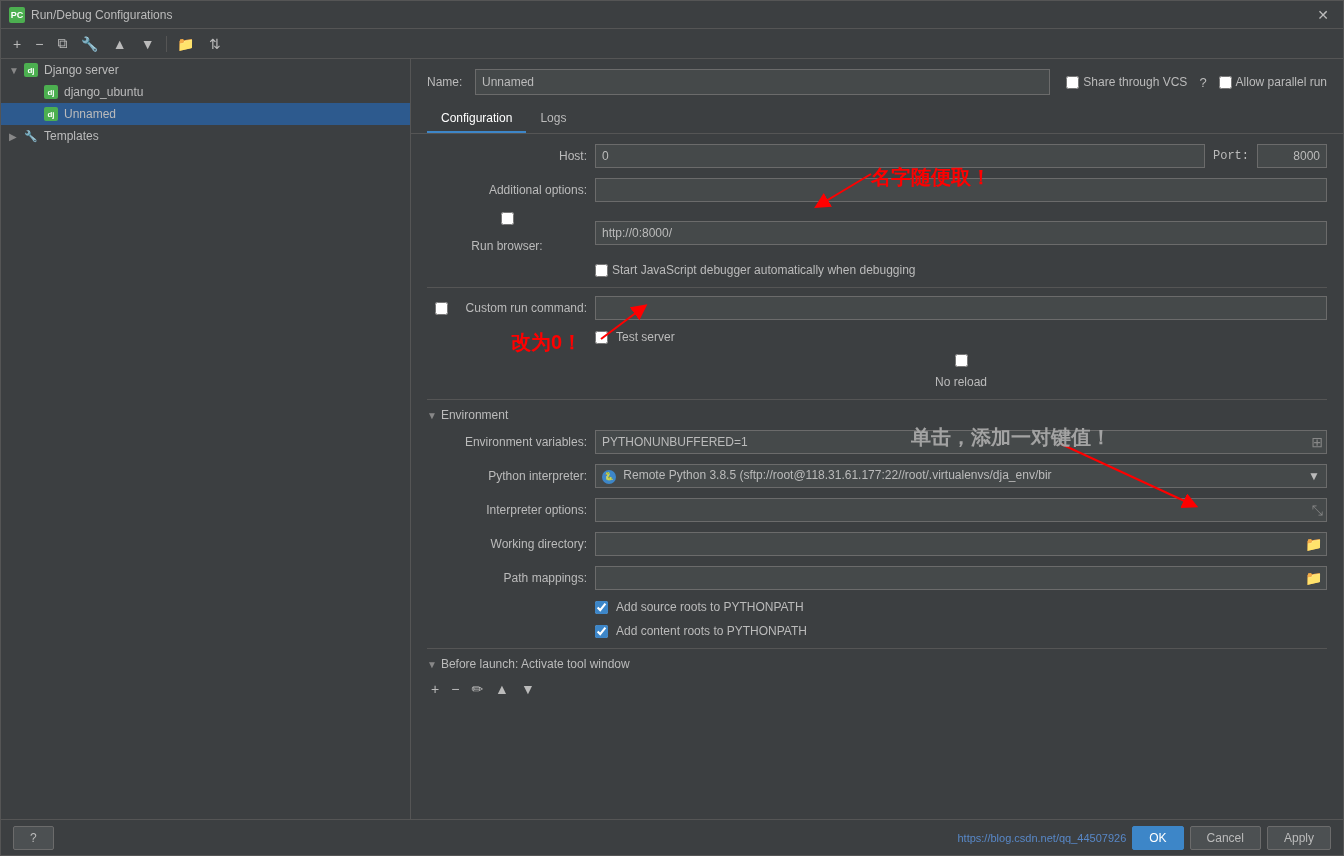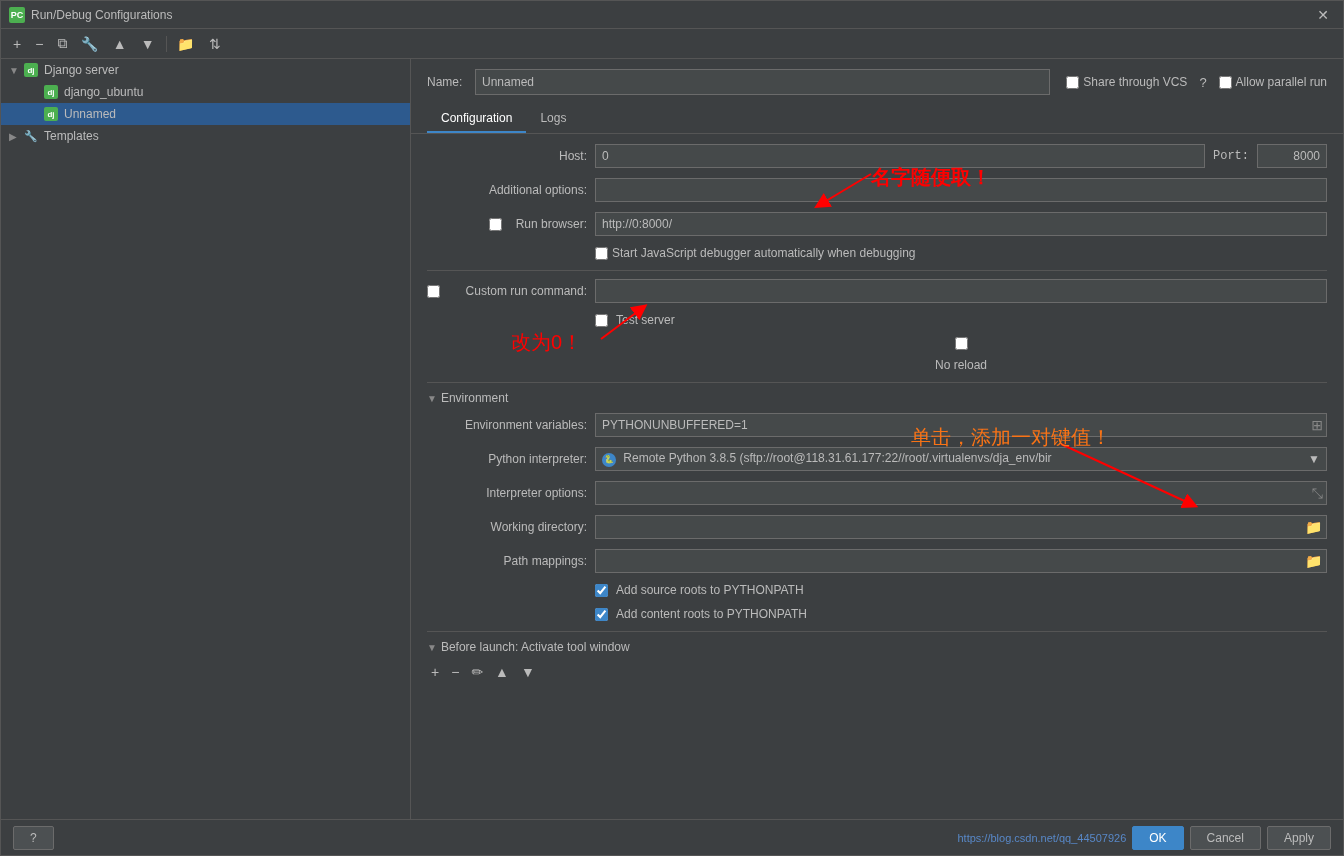--- a/index.html
+++ b/index.html
@@ -497,36 +497,36 @@
             <span class="port-label">Port:</span>
             <input class="port-input" type="text" value="8000" style="">
           </div>
 
           <div class="form-row">
             <span class="form-label">Additional options:</span>
             <input class="form-input" type="text" value="" style="">
           </div>
 
           <div class="form-row">
-            <div style="min-width:160px; display:flex; align-items:center; justify-content:flex-end; gap:14px;">
+            <div style="min-width:160px; display:flex; align-items:center; justify-content:flex-end; gap:14px;flex-direction:column;">
               <input type="checkbox" style="">
               <span>Run browser:</span>
             </div>
             <input class="form-input" type="text" value="http://0:8000/" style="">
           </div>
 
           <div class="js-debugger-row">
             <input type="checkbox" style="">
             <span>Start JavaScript debugger automatically when debugging</span>
           </div>
 
           <hr class="section-divider">
 
           <div class="form-row">
-            <div style="min-width:160px; display:flex; align-items:center; justify-content:space-between; gap:18px;">
+            <div style="min-width:160px; display:flex; align-items:center; justify-content:flex-end; gap:18px;">
               <input type="checkbox" style="">
               <span>Custom run command:</span>
             </div>
             <input class="form-input" type="text" value="" style="">
           </div>
 
           <div class="checkbox-row" style="padding-left: 168px;">
             <input type="checkbox" style="">
             <label>Test server</label>
           </div>
@@ -627,33 +627,33 @@
 
         <div style="position:absolute; top: 155px; left: 100px; pointer-events:none; z-index:200;">
           <svg width="200" height="80">
             <defs>
               <marker id="arrow2" markerWidth="8" markerHeight="8" refX="4" refY="4" orient="auto">
                 <path d="M0,0 L8,4 L0,8 Z" fill="red"></path>
               </marker>
             </defs>
             <line x1="90" y1="50" x2="130" y2="20" stroke="red" stroke-width="2" marker-end="url(#arrow2)"></line>
           </svg>
-          <span style="position:absolute; top:40px; left:0px; color:red; font-size:20px; font-weight:normal; font-family:sans-serif;">改为0！</span>
+          <span style="position:absolute; top:40px; left:0px; color:red; font-size:20px; font-weight:bold; font-family:sans-serif;">改为0！</span>
         </div>
 
         <div style="position:absolute; top: 290px; left: 500px; pointer-events:none; z-index:200;">
           <svg width="300" height="100">
             <defs>
               <marker id="arrow3" markerWidth="8" markerHeight="8" refX="4" refY="4" orient="auto">
                 <path d="M0,0 L8,4 L0,8 Z" fill="red"></path>
               </marker>
             </defs>
             <line x1="150" y1="20" x2="280" y2="80" stroke="red" stroke-width="2" marker-end="url(#arrow3)"></line>
           </svg>
-          <span style="position:absolute; top:0px; left:0px; color:#f97316; font-size:20px; font-weight:normal; font-family:sans-serif;">单击，添加一对键值！</span>
+          <span style="position:absolute; top:0px; left:0px; color:#a3a3a3; font-size:20px; font-weight:bold; font-family:sans-serif;">单击，添加一对键值！</span>
         </div>
       </div>
     </div>
   </div>
 
   <div class="bottom-bar">
     <div class="bottom-left">
       <button class="action-btn">?</button>
     </div>
     <div class="bottom-right">

